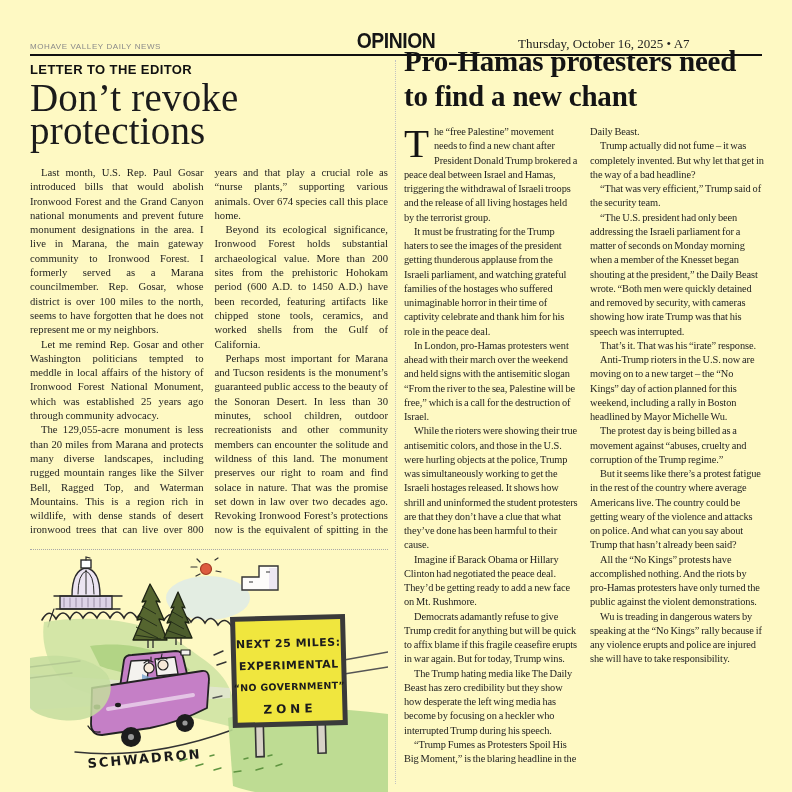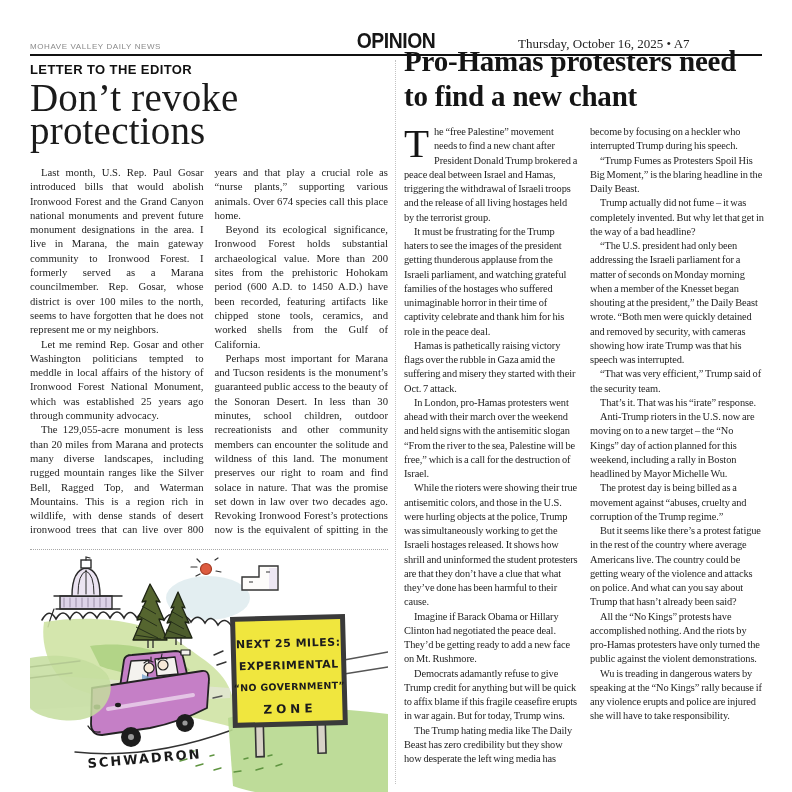--- a/index.html
+++ b/index.html
@@ -1,16 +1,16 @@
 <!DOCTYPE html>
 <html><head>
 <meta charset="utf-8">
 <style>
   html,body{margin:0;padding:0;background:#e9e9e9;}
-  .page{position:relative;width:792px;height:792px;background:#ffffff;overflow:hidden;
+  .page{position:relative;width:792px;height:792px;background:#fef9c3;overflow:hidden;
         font-family:"Liberation Serif",serif;color:#1e1e1e;}
   
   .masthead{position:absolute;left:30px;right:30px;top:30px;height:24px;
             border-bottom:2px solid #111;display:flex;align-items:flex-end;}
   .paper-name{flex:1;font-family:"Liberation Sans",sans-serif;font-size:8px;color:#8a8a8a;
               letter-spacing:.6px;padding-bottom:3px;}
   .section-title{flex:1;text-align:center;font-family:"Liberation Sans",sans-serif;
                  font-weight:800;font-size:22px;color:#161616;transform:scaleX(.88);
                  transform-origin:center bottom;letter-spacing:-.5px;}
   .dateline{flex:1;text-align:left;font-size:13px;color:#222;padding-bottom:2px;}
@@ -164,30 +164,29 @@
       <text class="hand" x="58" y="212" font-size="13" letter-spacing="2" transform="rotate(-5 58 212)">SCHWADRON</text>
     </svg>
   </div>
 
   <div class="right-col">
     <h1 class="oped-headline">Pro-Hamas protesters need to find a new chant</h1>
     <div class="oped-body">
       <p class="lead"><span class="dropcap">T</span><span>he “free Palestine” movement needs to find a new chant after President Donald Trump brokered a peace deal between Israel and Hamas, triggering the withdrawal of Israeli troops and the release of all living hostages held by the terrorist group.</span></p>
       <div>
           <p>It must be frustrating for the Trump haters to see the images of the president getting thunderous applause from the Israeli parliament, and watching grateful families of the hostages who suffered unimaginable horror in their time of captivity celebrate and thank him for his role in the peace deal.</p>
-          <p>Hamas is pathetically raising victory flags over the rubble in Gaza amid the suffering and misery they started with their Oct. 7 attack.</p>
           <p>In London, pro-Hamas protesters went ahead with their march over the weekend and held signs with the antisemitic slogan “From the river to the sea, Palestine will be free,” which is a call for the destruction of Israel.</p>
           <p>While the rioters were showing their true antisemitic colors, and those in the U.S. were hurling objects at the police, Trump was simultaneously working to get the Israeli hostages released. It shows how shrill and uninformed the student protesters are that they don’t have a clue that what they’ve done has been harmful to their cause.</p>
           <p>Imagine if Barack Obama or Hillary Clinton had negotiated the peace deal. They’d be getting ready to add a new face on Mt. Rushmore.</p>
           <p>Democrats adamantly refuse to give Trump credit for anything but will be quick to affix blame if this fragile ceasefire erupts in war again. But for today, Trump wins.</p>
           <p>The Trump hating media like The Daily Beast has zero credibility but they show how desperate the left wing media has become by focusing on a heckler who interrupted Trump during his speech.</p>
           <p>“Trump Fumes as Protesters Spoil His Big Moment,” is the blaring headline in the Daily Beast.</p>
           <p>Trump actually did not fume – it was completely invented. But why let that get in the way of a bad headline?</p>
+          <p>“That was very efficient,” Trump said of the security team.</p>
           <p>“The U.S. president had only been addressing the Israeli parliament for a matter of seconds on Monday morning when a member of the Knesset began shouting at the president,” the Daily Beast wrote. “Both men were quickly detained and removed by security, with cameras showing how irate Trump was that his speech was interrupted.</p>
-          <p>“That was very efficient,” Trump said of the security team.</p>
           <p>That’s it. That was his “irate” response.</p>
           <p>Anti-Trump rioters in the U.S. now are moving on to a new target – the “No Kings” day of action planned for this weekend, including a rally in Boston headlined by Mayor Michelle Wu.</p>
           <p>The protest day is being billed as a movement against “abuses, cruelty and corruption of the Trump regime.”</p>
           <p>But it seems like there’s a protest fatigue in the rest of the country where average Americans live. The country could be getting weary of the violence and attacks on police. And what can you say about Trump that hasn’t already been said?</p>
           <p>All the “No Kings” protests have accomplished nothing. And the riots by pro-Hamas protesters have only turned the public against the violent demonstrations.</p>
           <p>Wu is treading in dangerous waters by speaking at the “No Kings” rally because if any violence erupts and police are injured she will have to take responsibility.</p>
         </div>
     </div>
   </div>
 

